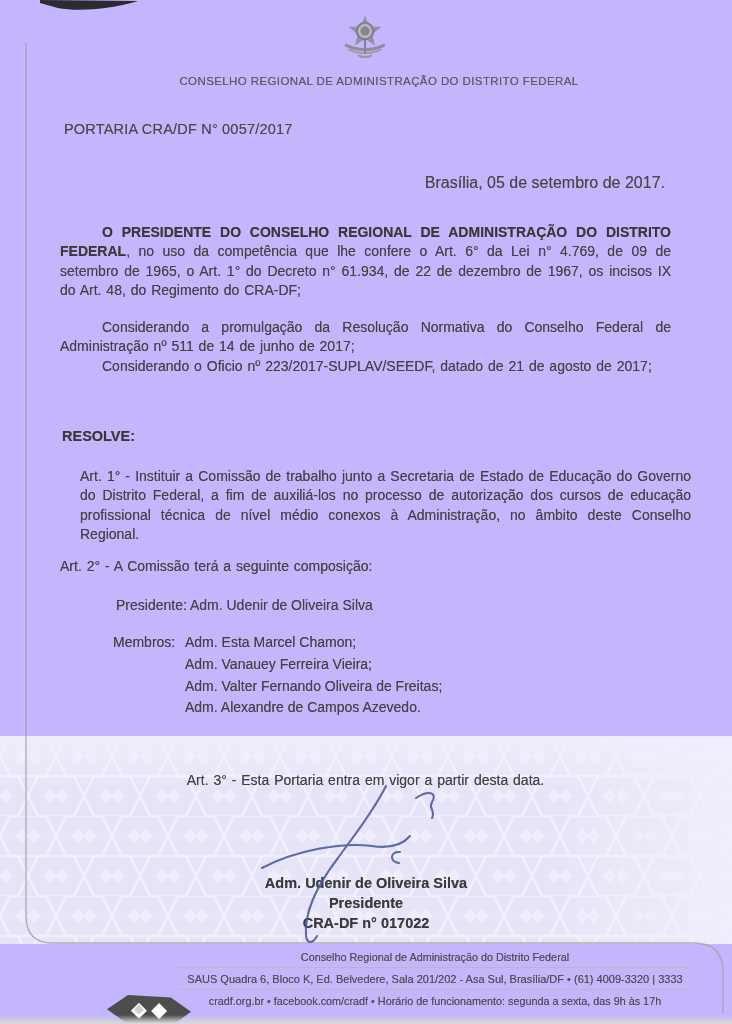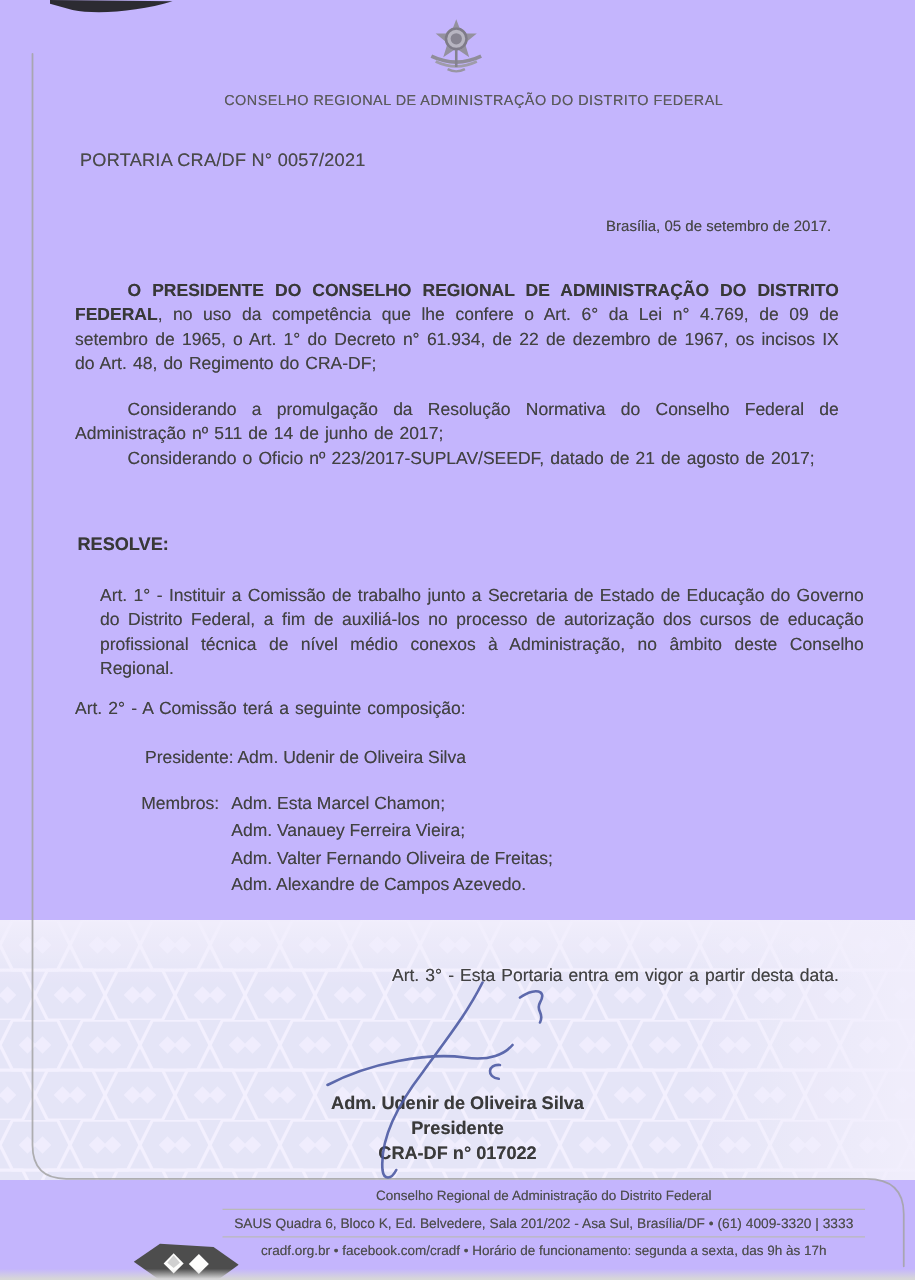--- a/index.html
+++ b/index.html
@@ -13,21 +13,21 @@
   .scan-text{ text-shadow:0 0 .5px rgba(70,70,70,.6); }
   .abs{position:absolute;}
 
   
   .org-name{
     top:75px;left:0;right:0;text-align:center;
     font-size:11.5px;letter-spacing:.4px;color:#5b5b5b;
     transform:translateX(13px);
   }
   .doc-title{ top:121px;left:64px;font-size:14.5px;color:#4a4a4a;letter-spacing:.2px;}
-  .date-line{ top:174px;right:67px;font-size:12px;color:#474747;}
+  .date-line{ top:174px;right:67px;font-size:16px;color:#474747;}
 
   
   .para{
     left:60px;width:611px;font-size:14px;line-height:19.3px;
     text-align:justify;color:#424242;word-spacing:1px;
   }
   .indent{ text-indent:42px; }
   .bold{ font-weight:bold; color:#383838;}
   .resolve{ top:428px;left:62px;font-size:14.5px;font-weight:bold;color:#383838;text-align:right;}
   .president-line{ top:597px;left:116px;font-size:14px;color:#424242;}
@@ -110,21 +110,21 @@
     <circle cx="30" cy="22" r="9.5" fill="none" stroke="#6f6f6f" stroke-width="2.4"></circle>
     <circle cx="30" cy="22" r="5.2" fill="#7a7a7a"></circle>
     <path d="M7,38 Q30,49 53,38" fill="none" stroke="#858585" stroke-width="3.4"></path>
     <path d="M11,43 Q30,52 49,43" fill="none" stroke="#979797" stroke-width="2.6"></path>
     <path d="M30,32 L30,48" stroke="#777777" stroke-width="2.4"></path>
     <path d="M22,50 Q30,54 38,50" fill="none" stroke="#8f8f8f" stroke-width="2.2"></path>
   </svg>
 
   <div class="abs org-name scan-text content-z">CONSELHO REGIONAL DE ADMINISTRAÇÃO DO DISTRITO FEDERAL</div>
 
-  <div class="abs doc-title scan-text content-z">PORTARIA CRA/DF N° 0057/2021</div>
+  <div class="abs doc-title scan-text content-z">PORTARIA CRA/DF N° 0057/2017</div>
   <div class="abs date-line scan-text content-z">Brasília, 05 de setembro de 2017.</div>
 
   <div class="abs para indent scan-text content-z" style="top:223px;"><span class="bold">O PRESIDENTE DO CONSELHO REGIONAL DE ADMINISTRAÇÃO DO DISTRITO FEDERAL</span><span>, no uso da competência que lhe confere o Art. 6° da Lei n° 4.769, de 09 de setembro de 1965, o Art. 1° do Decreto n° 61.934, de 22 de dezembro de 1967, os incisos IX do Art. 48, do Regimento do CRA-DF;</span></div>
 
   <div class="abs para indent scan-text content-z" style="top:318px;">Considerando a promulgação da Resolução Normativa do Conselho Federal de Administração nº 511 de 14 de junho de 2017;</div>
   <div class="abs para indent scan-text content-z" style="top:357px;">Considerando o Oficio nº 223/2017-SUPLAV/SEEDF, datado de 21 de agosto de 2017;</div>
 
   <div class="abs resolve scan-text content-z">RESOLVE:</div>
 
   <div class="abs para scan-text content-z" style="top:467px;margin-left:20px;">Art. 1° - Instituir a Comissão de trabalho junto a Secretaria de Estado de Educação do Governo do Distrito Federal, a fim de auxiliá-los no processo de autorização dos cursos de educação profissional técnica de nível médio conexos à Administração, no âmbito deste Conselho Regional.</div>
@@ -135,21 +135,21 @@
   <div class="abs members scan-text content-z">
     <span class="members-label">Membros:</span>
     <div class="members-list">
       <div>Adm. Esta Marcel Chamon;</div>
       <div>Adm. Vanauey Ferreira Vieira;</div>
       <div>Adm. Valter Fernando Oliveira de Freitas;</div>
       <div>Adm. Alexandre de Campos Azevedo.</div>
     </div>
   </div>
 
-  <div class="abs para scan-text content-z" style="top:771px;text-align:right;">Art. 3° - Esta Portaria entra em vigor a partir desta data.</div>
+  <div class="abs para scan-text content-z" style="top:771px;text-align:center;">Art. 3° - Esta Portaria entra em vigor a partir desta data.</div>
 
   <svg class="abs sig-svg" viewBox="240 778 210 170">
     <g fill="none" stroke="#4a58a2" stroke-width="2.1" stroke-linecap="round" opacity="0.88">
       <path d="M386,786 C372,814 352,838 338,858 C318,884 304,912 306,936 C307,944 313,944 317,936"></path>
       <path d="M262,868 C296,850 342,842 372,846 C392,849 404,843 410,836"></path>
       <path d="M416,798 C428,790 438,792 432,802 C428,809 436,810 432,818"></path>
       <path d="M400,852 C390,851 389,862 399,863"></path>
     </g>
   </svg>
 

